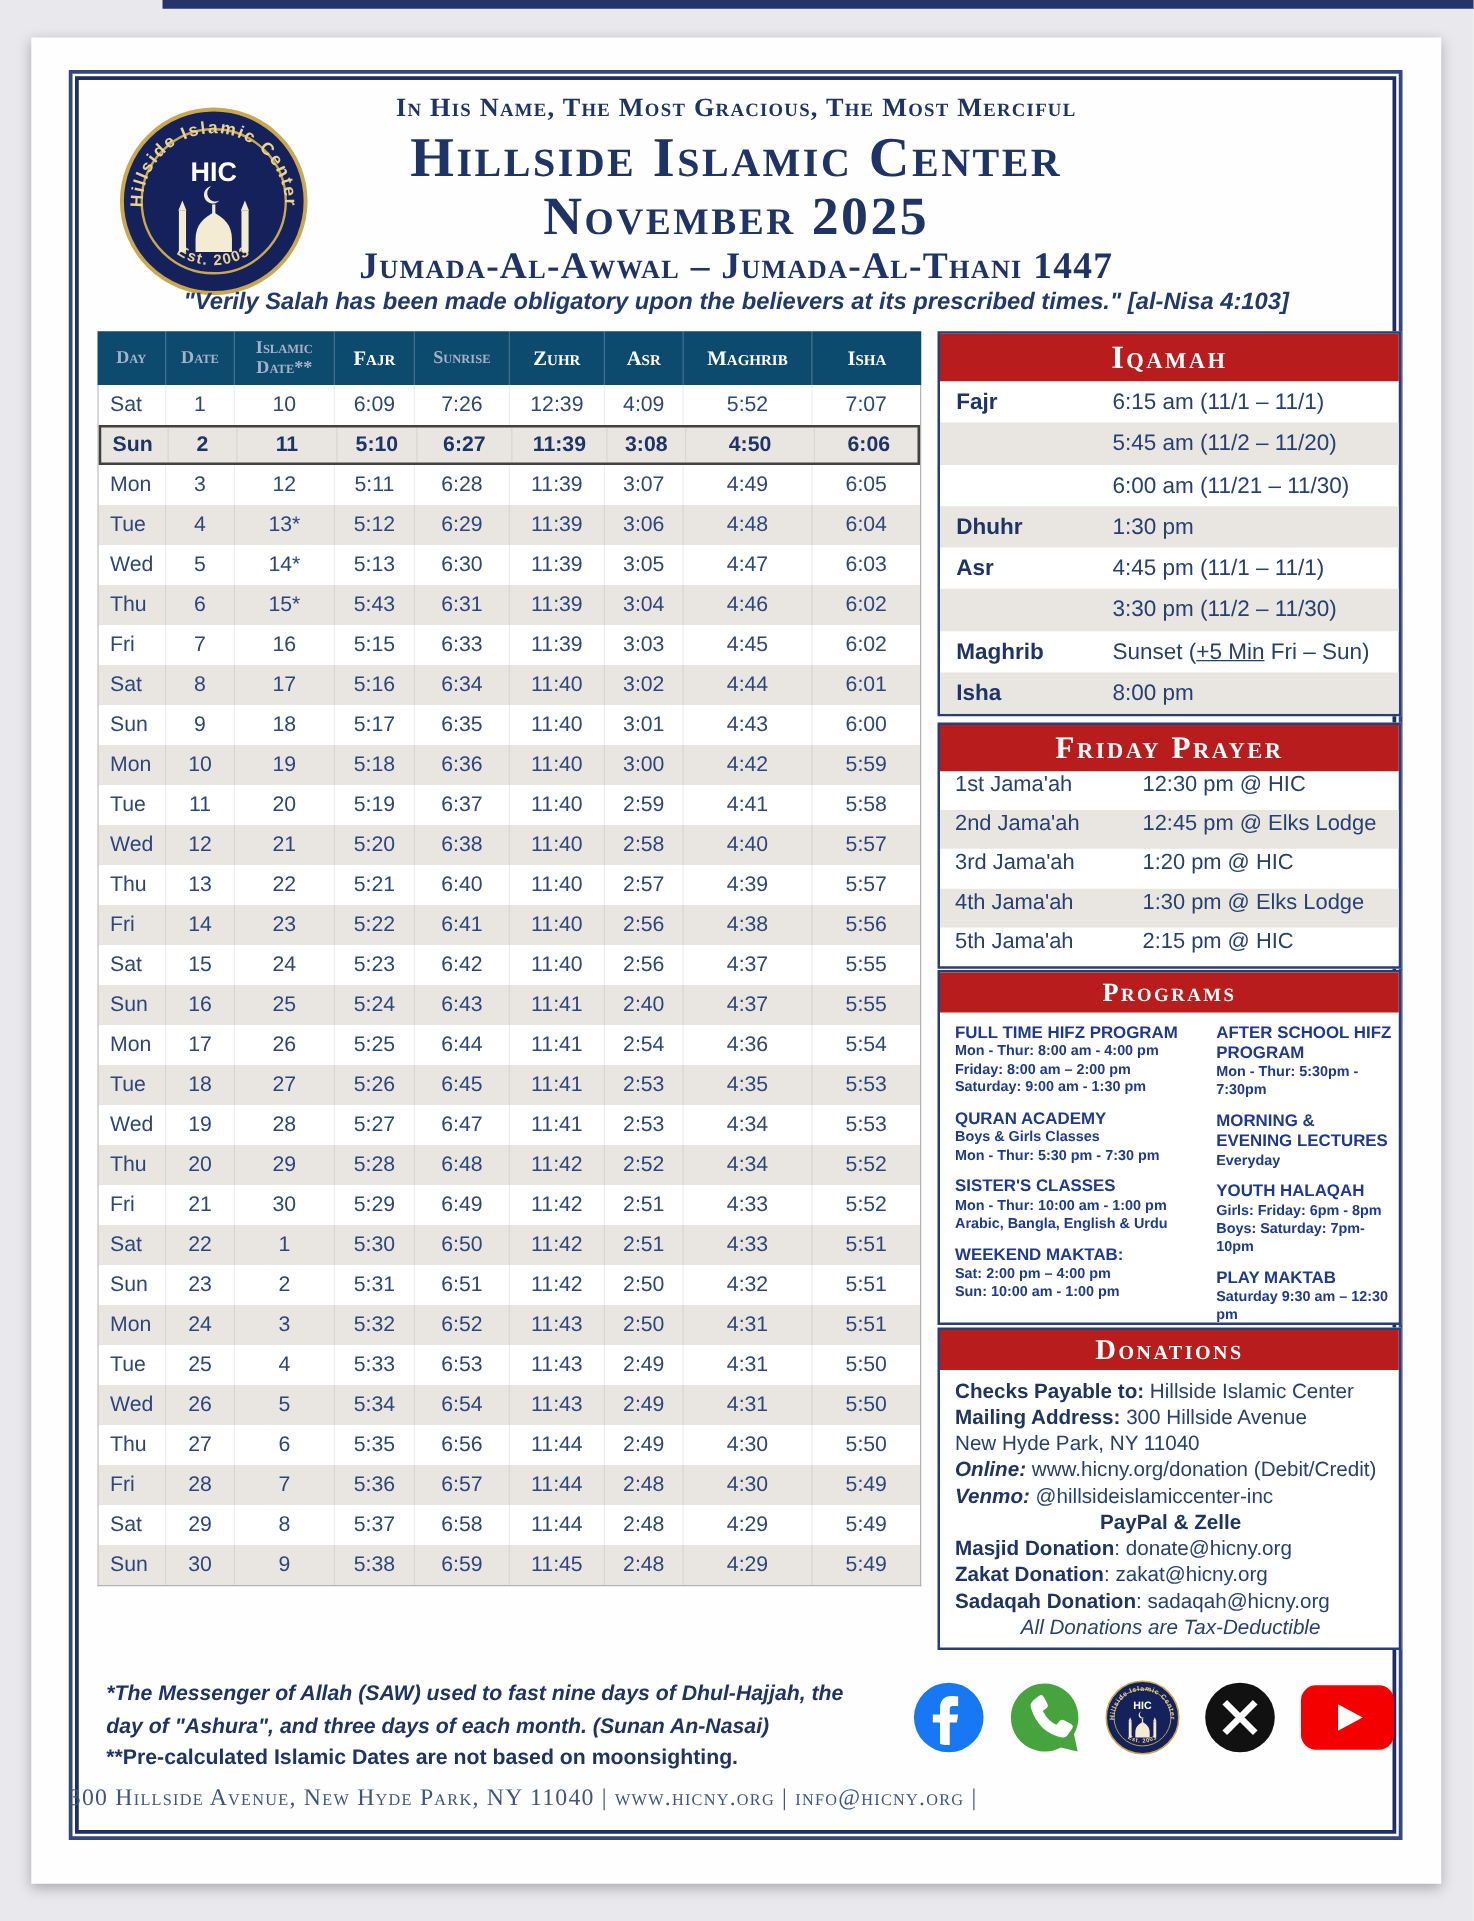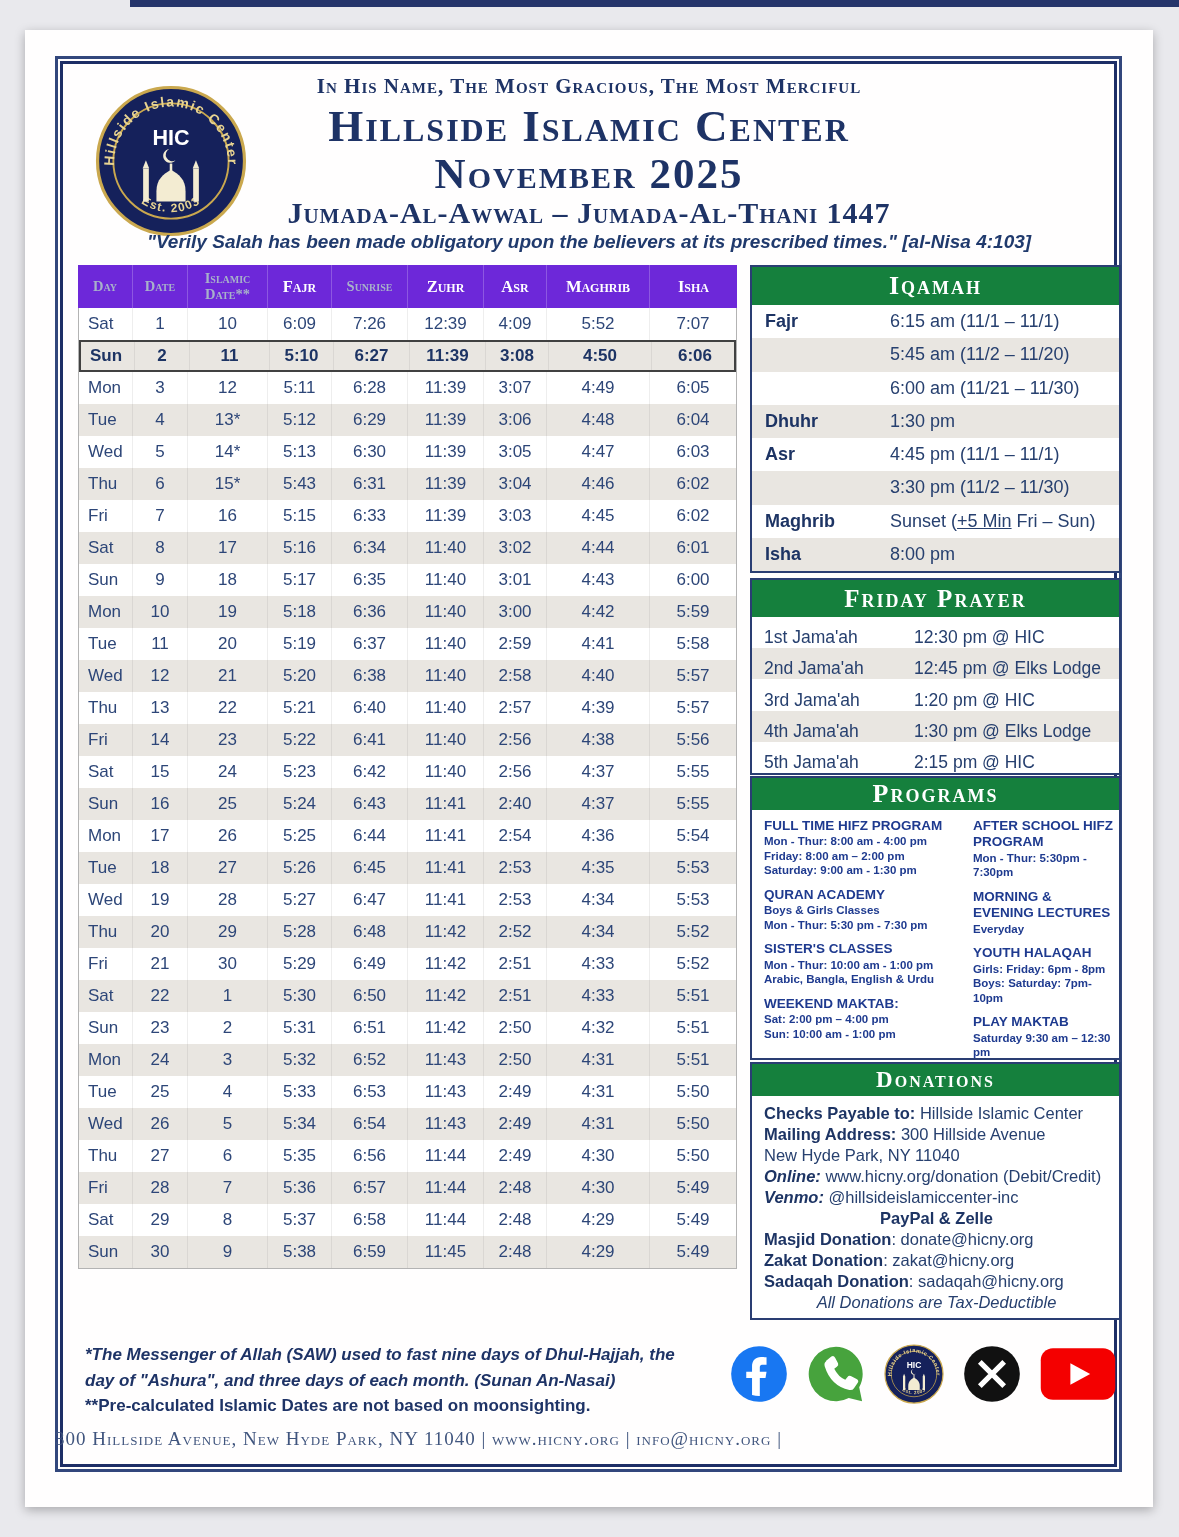--- a/index.html
+++ b/index.html
@@ -14,48 +14,48 @@
   .hdr-text{position:absolute;left:0;width:100%;text-align:center;color:#1e3366;font-family:"Liberation Serif",serif;font-variant:small-caps}
   .bismillah{top:44px;font-size:21px;font-weight:700;letter-spacing:1px}
   .main-title{top:70px;font-size:45px;font-weight:700;letter-spacing:2px}
   .month-title{top:119px;font-size:43px;font-weight:700;letter-spacing:2px}
   .hijri-title{top:166px;font-size:30px;font-weight:700;letter-spacing:1px}
   .quote{position:absolute;top:201px;left:0;width:100%;text-align:center;font-style:italic;font-weight:700;font-size:19px;color:#203a6d}
   .logo-wrap{position:absolute;left:70px;top:55px;width:152px;height:152px}
 
   
   .ptable{position:absolute;left:53px;top:235px;width:659px}
-  .thead{display:grid;grid-template-columns:55px 55px 80px 64px 76px 76px 63px 103px 87px;background:#6d28d9;height:43px;align-items:center;text-align:center}
+  .thead{display:grid;grid-template-columns:55px 55px 80px 64px 76px 76px 63px 103px 87px;background:#0c4a6e;height:43px;align-items:center;text-align:center}
   .thead .c{font-family:"Liberation Serif",serif;font-variant:small-caps;font-weight:700;font-size:16.5px;color:#fff;line-height:1.05;border-right:1px solid rgba(255,255,255,.22);height:100%;display:flex;align-items:center;justify-content:center;padding:1px 2px}
   .thead .c:last-child{border-right:none}
   .thead .c.dim{color:#a8b1ca;font-size:14.5px;font-weight:600}
   .tbody{border:1px solid #b3b3b3;border-top:none}
   .trow{display:grid;grid-template-columns:54px 55px 80px 64px 76px 76px 63px 103px 86px;height:32px;align-items:center;text-align:center;font-size:17px;color:#2d4678;background:#fff}
   .trow.alt{background:#e9e6e1}
   .trow.hl{font-weight:700;color:#1d3464;border:2px solid #414141}
   .trow .c{border-right:1px solid rgba(90,90,90,.10);height:100%;display:flex;align-items:center;justify-content:center}
   .trow .c:last-child{border-right:none}
   .trow .c:first-child{justify-content:flex-start;padding-left:9px}
 
   
   .box{position:absolute;left:725px;width:371px;border:2px solid #2a3e73;background:#fff}
-  .box-head{background:#15803d;color:#fff;text-align:center;font-family:"Liberation Serif",serif;font-variant:small-caps;font-weight:600;letter-spacing:2px}
+  .box-head{background:#b91c1c;color:#fff;text-align:center;font-family:"Liberation Serif",serif;font-variant:small-caps;font-weight:600;letter-spacing:2px}
   .iqamah-box{top:235px;height:308px}
   .iqamah-box .box-head{height:38px;font-size:26px;line-height:38px}
   .irow{height:33.25px;display:flex;align-items:center;padding-left:13px;font-size:18px;color:#27406f}
   .irow:nth-child(even){background:#e9e6e1}
   .irow .nm{width:125px;font-weight:700;color:#1d3464;flex:none}
   .irow .ul{text-decoration:underline}
   .friday-box{top:548px;height:197px}
   .friday-box .box-head{height:37px;font-size:25px;line-height:37px}
-  .frow{height:31.2px;display:flex;align-items:flex-end;padding-left:12px;font-size:17.5px;color:#27406f}
+  .frow{height:31.2px;display:flex;align-items:flex-start;padding-left:12px;font-size:17.5px;color:#27406f}
   .frow:nth-child(even){background:#e9e6e1}
   .frow .nm{width:150px;flex:none}
   .programs-box{top:746px;height:284px}
-  .programs-box .box-head{height:32px;font-size:26px;line-height:32px}
+  .programs-box .box-head{height:32px;font-size:21px;line-height:32px}
   .prog-grid{display:grid;grid-template-columns:203px 1fr;padding:8px 6px 4px 12px;column-gap:6px}
   .prog-item{margin-bottom:9px;color:#1e3a8f}
   .prog-item .pt{font-weight:700;font-size:13.5px;line-height:1.22}
   .prog-item .pl{font-weight:700;font-size:11.5px;line-height:1.26}
   .donations-box{top:1032px;height:258px}
   .donations-box .box-head{height:32px;font-size:23px;line-height:32px}
   .don-lines{padding:7px 10px 4px 12px}
   .dline{font-size:16.5px;line-height:1.27;color:#27406f}
   .dline .pfx{font-weight:700;color:#1d3464}
   .dline .pfx.it{font-style:italic}

